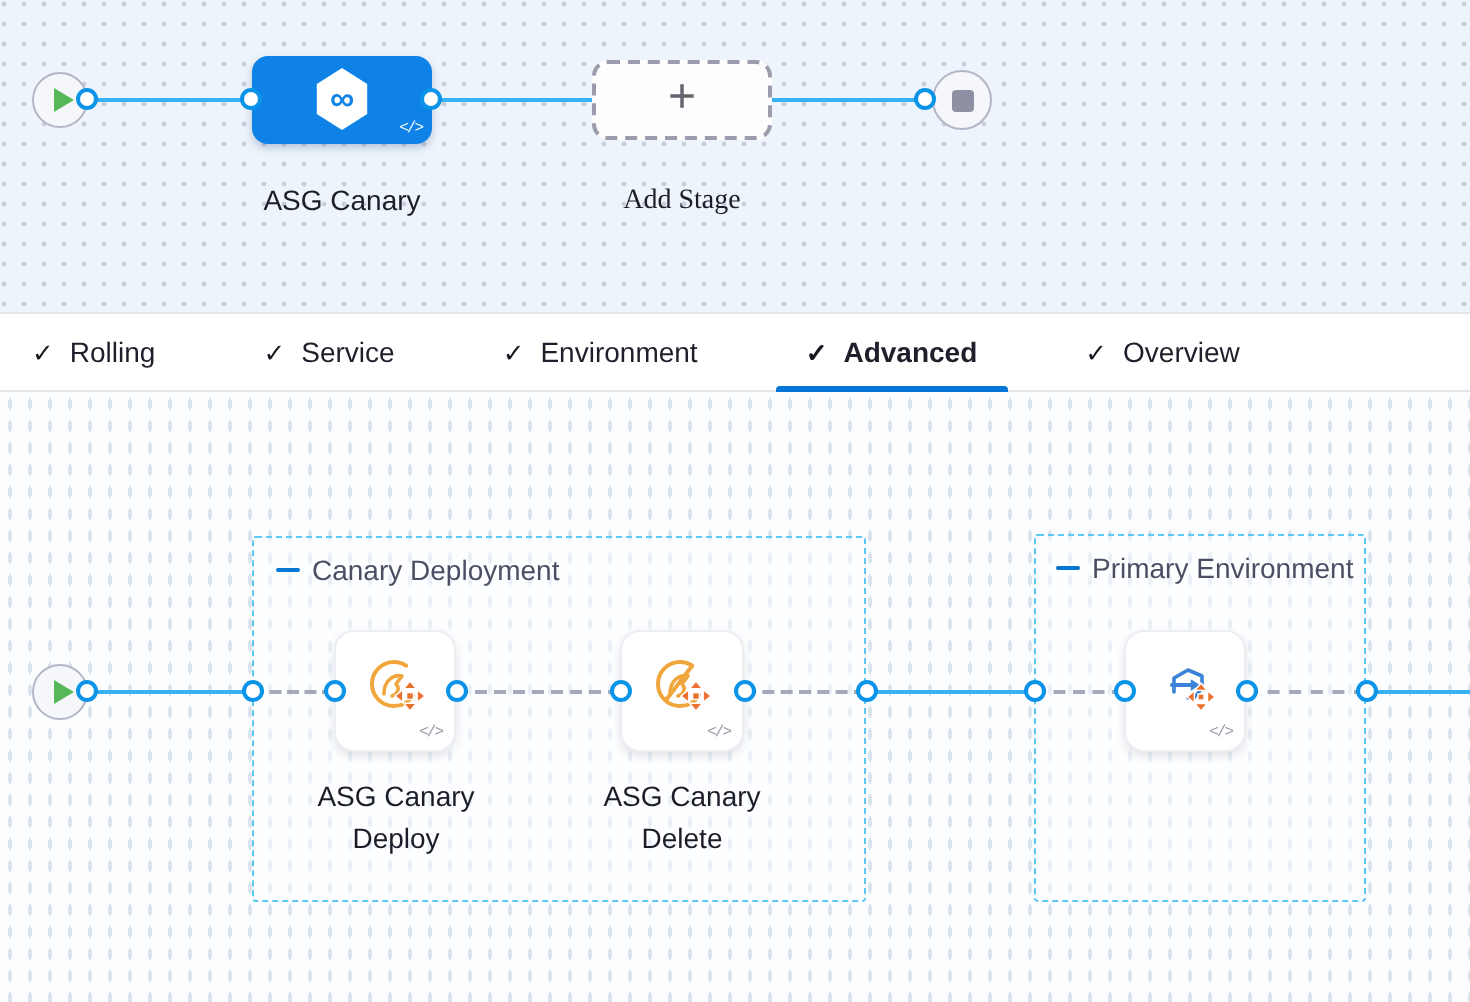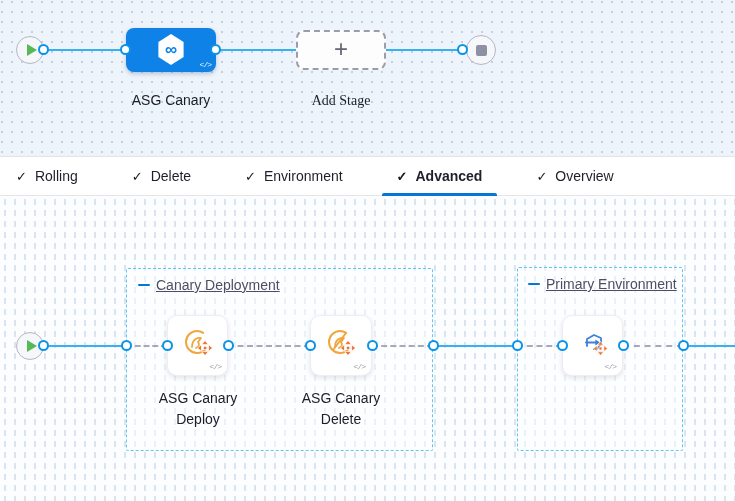--- a/index.html
+++ b/index.html
@@ -81,21 +81,21 @@
     position:absolute;left:0;right:0;bottom:-1px;height:3px;background:#0575d8;
     border-radius:2px 2px 0 0;
   }
   
   .group-box{
     position:absolute;border:1.5px dashed #5ec7f2;border-radius:2px;
     box-sizing:border-box;z-index:0;background:rgba(255,255,255,.45);
   }
   .group-title{
     position:absolute;display:flex;align-items:center;gap:6px;z-index:2;
-    font-size:14px;color:#4d4e64;white-space:nowrap;text-decoration:underline;
+    font-size:14px;color:#4d4e64;white-space:nowrap;
   }
   .group-title .dash{width:12px;height:2px;background:#0277d4;border-radius:1px;cursor:pointer;}
   .step-card{
     position:absolute;width:61px;height:61px;background:#fff;border-radius:10px;
     border:1px solid #edeef3;box-sizing:border-box;z-index:3;cursor:pointer;
     box-shadow:0 2px 5px rgba(30,30,60,.12);
     display:flex;align-items:flex-start;justify-content:center;
   }
   .step-card svg{margin-top:10px;}
 </style>
@@ -138,21 +138,21 @@
     <div class="graph-label" style="left:291px;top:90px;font-family:Liberation Serif, serif;">Add Stage</div>
   </div>
 
   <div class="tabbar">
     <div class="tab">
       <span class="check">✓</span>
       <span>Rolling</span>
     </div>
     <div class="tab">
       <span class="check">✓</span>
-      <span>Delete</span>
+      <span>Service</span>
     </div>
     <div class="tab">
       <span class="check">✓</span>
       <span>Environment</span>
     </div>
     <div class="tab active">
       <span class="check">✓</span>
       <span>Advanced</span>
       <div class="underline"></div>
     </div>

